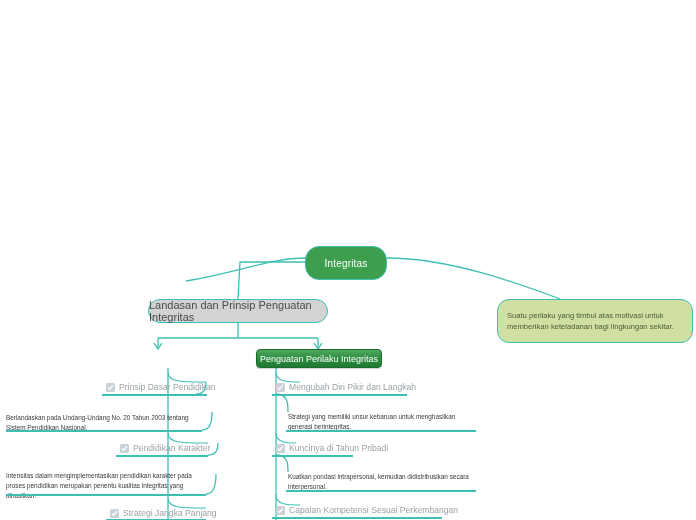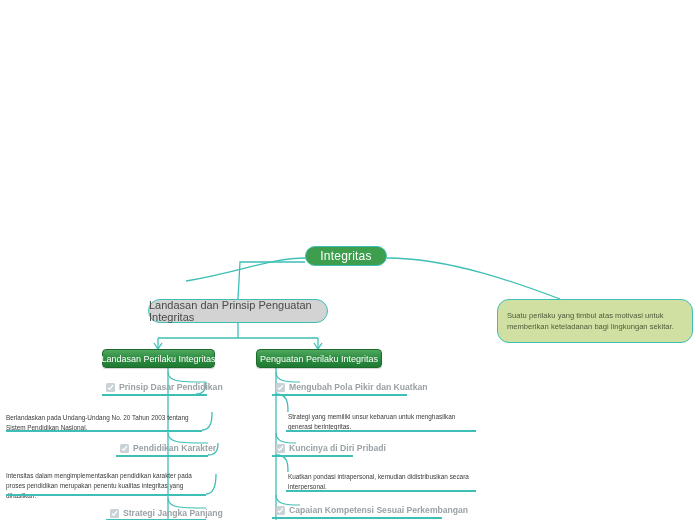--- a/index.html
+++ b/index.html
@@ -18,26 +18,26 @@
   #wires {
     position: absolute; left: 0; top: 0;
     width: 696px; height: 520px;
     pointer-events: none;
   }
   .node { position: absolute; }
 
   
   .root-pill {
     left: 305px; top: 246px;
-    width: 82px; height: 20px;
+    width: 82px; height: 34px;
     background: #3d9e4d;
     border: 1.4px solid #3ebfb5;
     border-radius: 14px;
     color: #ffffff;
-    font-size: 12px;
+    font-size: 10px;
     display: flex; align-items: center; justify-content: center;
     letter-spacing: .2px;
   }
 
   
   .grey-pill {
     left: 148px; top: 299px;
     width: 180px; height: 24px;
     background: #d3d3d3;
     border: 1.4px solid #3ebfb5;
@@ -76,21 +76,20 @@
     padding: 5px 9px;
     display: flex; align-items: center;
   }
 
   
   .leaf { display: flex; align-items: center; gap: 4px; }
   .leaf-label {
     color: #9aa2a6;
     font-size: 8.6px;
     white-space: nowrap;
-    font-weight: bold;
   }
   .chk {
     width: 9px; height: 9px;
     background: #c9d2d6;
     border-radius: 1.5px;
     position: relative;
     flex: 0 0 auto;
   }
   .chk svg { position: absolute; left: 1px; top: 1px; }
   .uline {
@@ -184,23 +183,20 @@
   </div>
 
   <div class="node note-box">
     <span>Suatu perilaku yang timbul atas motivasi untuk memberikan keteladanan bagi lingkungan sekitar.</span>
   </div>
 
   <div class="node grey-pill">
     <span>Landasan dan Prinsip Penguatan Integritas</span>
   </div>
 
-  <div class="node green-box left">
-    <span>Landasan Perilaku Integritas</span>
-  </div>
   <div class="node green-box right">
     <span>Penguatan Perilaku Integritas</span>
   </div>
 
   <div class="node leaf L1">
     <span class="chk">
       <svg width="7" height="7" viewBox="0 0 7 7">
           <path d="M1 3.6 L2.6 5.2 L6 1.2" fill="none" stroke="#ffffff" stroke-width="1.3"></path>
         </svg>
     </span>
@@ -231,33 +227,33 @@
     <span class="leaf-label">Strategi Jangka Panjang</span>
   </div>
   <div class="uline L3u"></div>
 
   <div class="node leaf R1">
     <span class="chk">
       <svg width="7" height="7" viewBox="0 0 7 7">
           <path d="M1 3.6 L2.6 5.2 L6 1.2" fill="none" stroke="#ffffff" stroke-width="1.3"></path>
         </svg>
     </span>
-    <span class="leaf-label">Mengubah Pola Pikir dan Kuatkan</span>
+    <span class="leaf-label">Mengubah Diri Pikir dan Langkah</span>
   </div>
   <div class="uline R1u"></div>
   <div class="node desc R1d">Strategi yang memiliki unsur kebaruan untuk menghasilkan generasi berintegritas.</div>
   <div class="uline R1du"></div>
 
   <div class="node leaf R2">
     <span class="chk">
       <svg width="7" height="7" viewBox="0 0 7 7">
           <path d="M1 3.6 L2.6 5.2 L6 1.2" fill="none" stroke="#ffffff" stroke-width="1.3"></path>
         </svg>
     </span>
-    <span class="leaf-label">Kuncinya di Diri Pribadi</span>
+    <span class="leaf-label">Kuncinya di Tahun Pribadi</span>
   </div>
   <div class="uline R2u"></div>
   <div class="node desc R2d">Kuatkan pondasi intrapersonal, kemudian didistribusikan secara interpersonal.</div>
   <div class="uline R2du"></div>
 
   <div class="node leaf R3">
     <span class="chk">
       <svg width="7" height="7" viewBox="0 0 7 7">
           <path d="M1 3.6 L2.6 5.2 L6 1.2" fill="none" stroke="#ffffff" stroke-width="1.3"></path>
         </svg>

